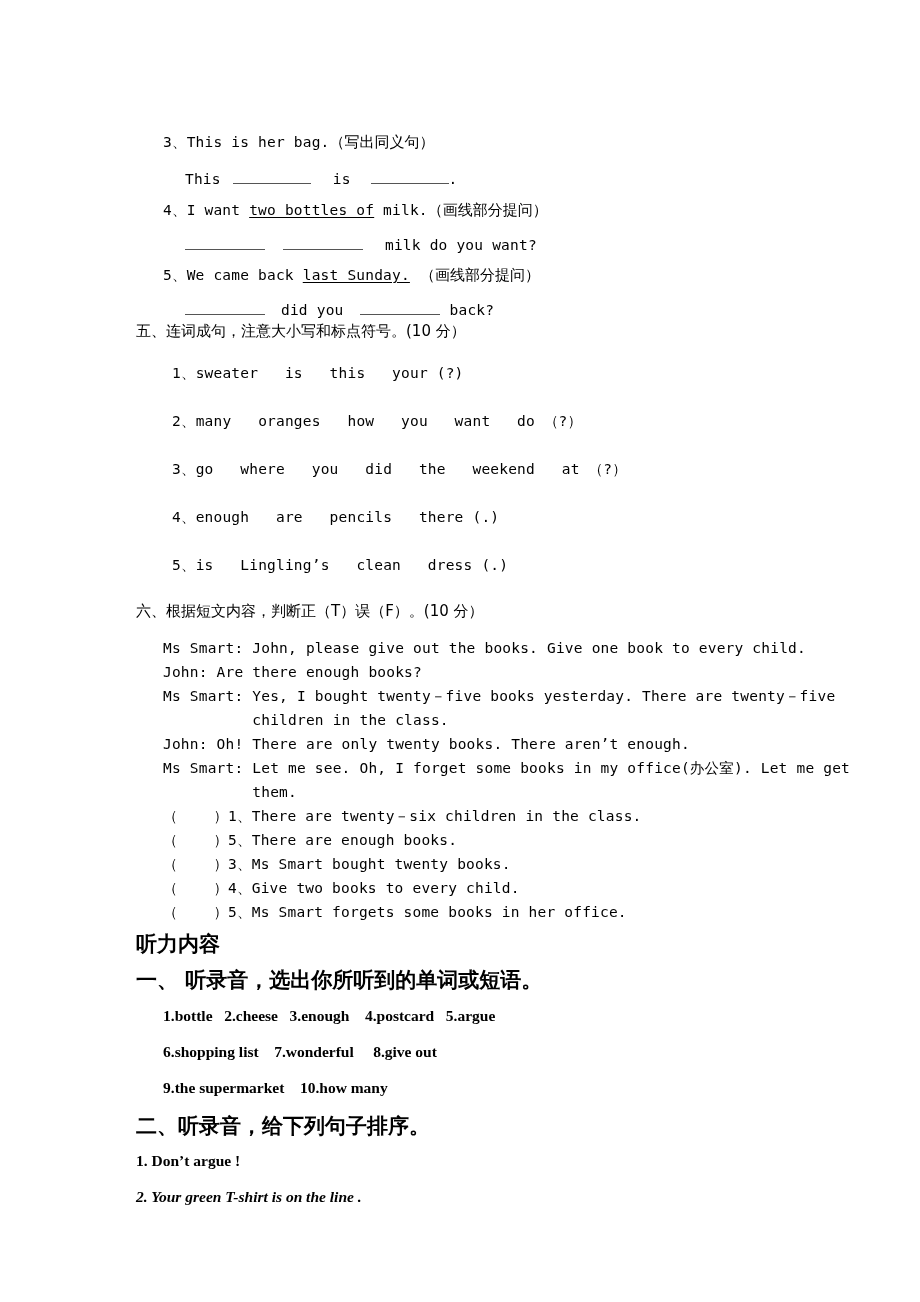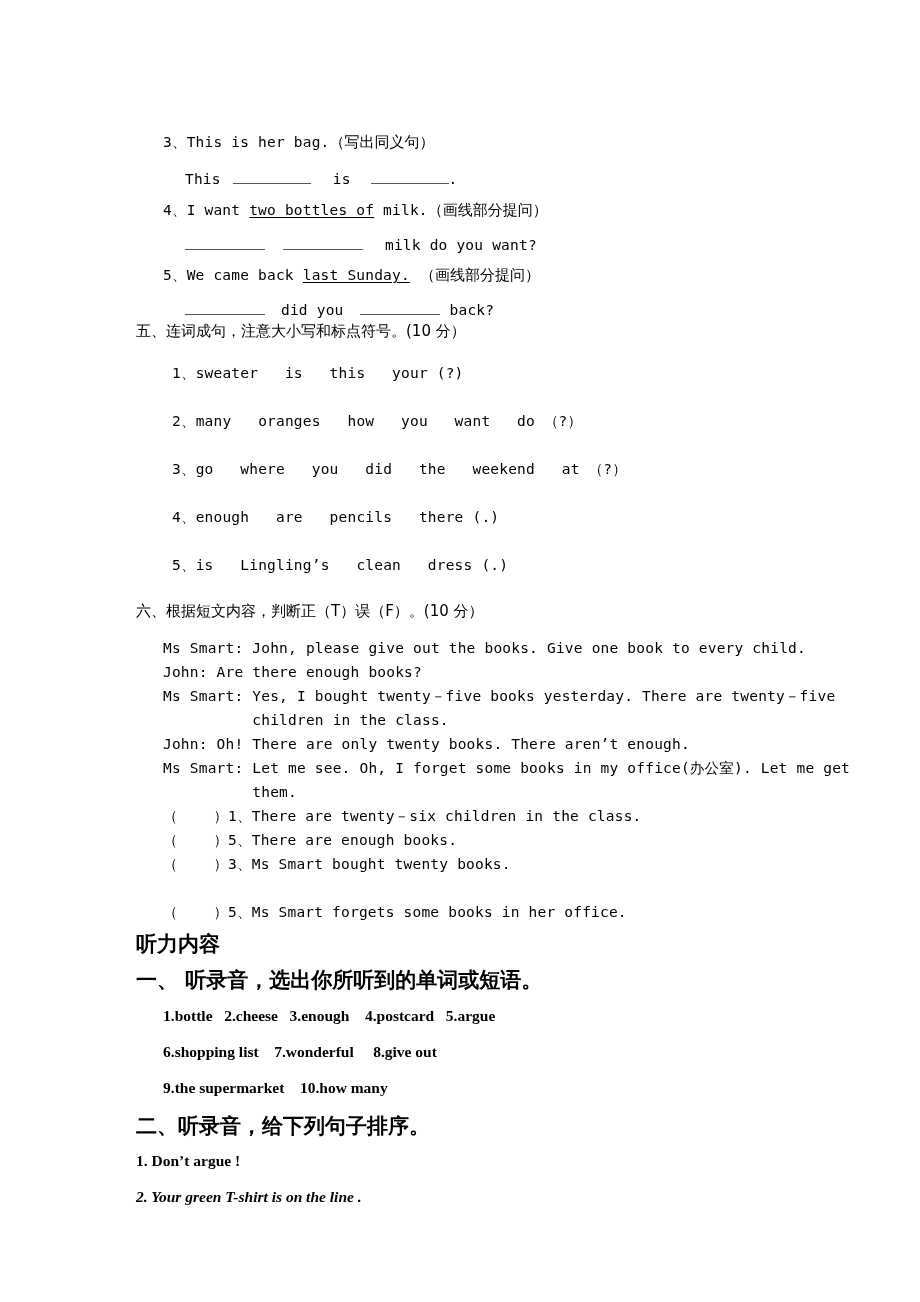--- a/index.html
+++ b/index.html
@@ -117,20 +117,21 @@
   <div class="abs mono" style="left:163px; top:649px;">John: Are there enough books?</div>
   <div class="abs mono" style="left:163px; top:673px;">Ms Smart: Yes, I bought twenty－five books yesterday. There are twenty－five</div>
   <div class="abs mono" style="left:163px; top:697px;">          children in the class.</div>
   <div class="abs mono" style="left:163px; top:745px;">Ms Smart: Let me see. Oh, I forget some books in my office(办公室). Let me get</div>
   <div class="abs mono" style="left:163px; top:721px;">John: Oh! There are only twenty books. There aren’t enough.</div>
   <div class="abs mono" style="left:163px; top:769px;">          them.</div>
 
   <div class="abs mono" style="left:163px; top:793px;text-align:center;">（    ）1、There are twenty－six children in the class.</div>
   <div class="abs mono" style="left:163px; top:817px;">（    ）5、There are enough books.</div>
   <div class="abs mono" style="left:163px; top:841px;">（    ）3、Ms Smart bought twenty books.</div>
+  <div class="abs mono" style="left:163px; top:865px;">（    ）4、Give two books to every child.</div>
   <div class="abs mono" style="left:163px; top:889px;">（    ）5、Ms Smart forgets some books in her office.</div>
 
   <div class="abs bold-cjk" style="left:136px; top:918px;">听力内容</div>
 
   <div class="abs bold-cjk" style="left:136px; top:954px;">一、 听录音，选出你所听到的单词或短语。</div>
 
   <div class="abs bold-serif" style="left:163px; top:992px;">1.bottle   2.cheese   3.enough    4.postcard   5.argue</div>
   <div class="abs bold-serif" style="left:163px; top:1028px;">6.shopping list    7.wonderful     8.give out</div>
   <div class="abs bold-serif" style="left:163px; top:1064px;">9.the supermarket    10.how many</div>
 

